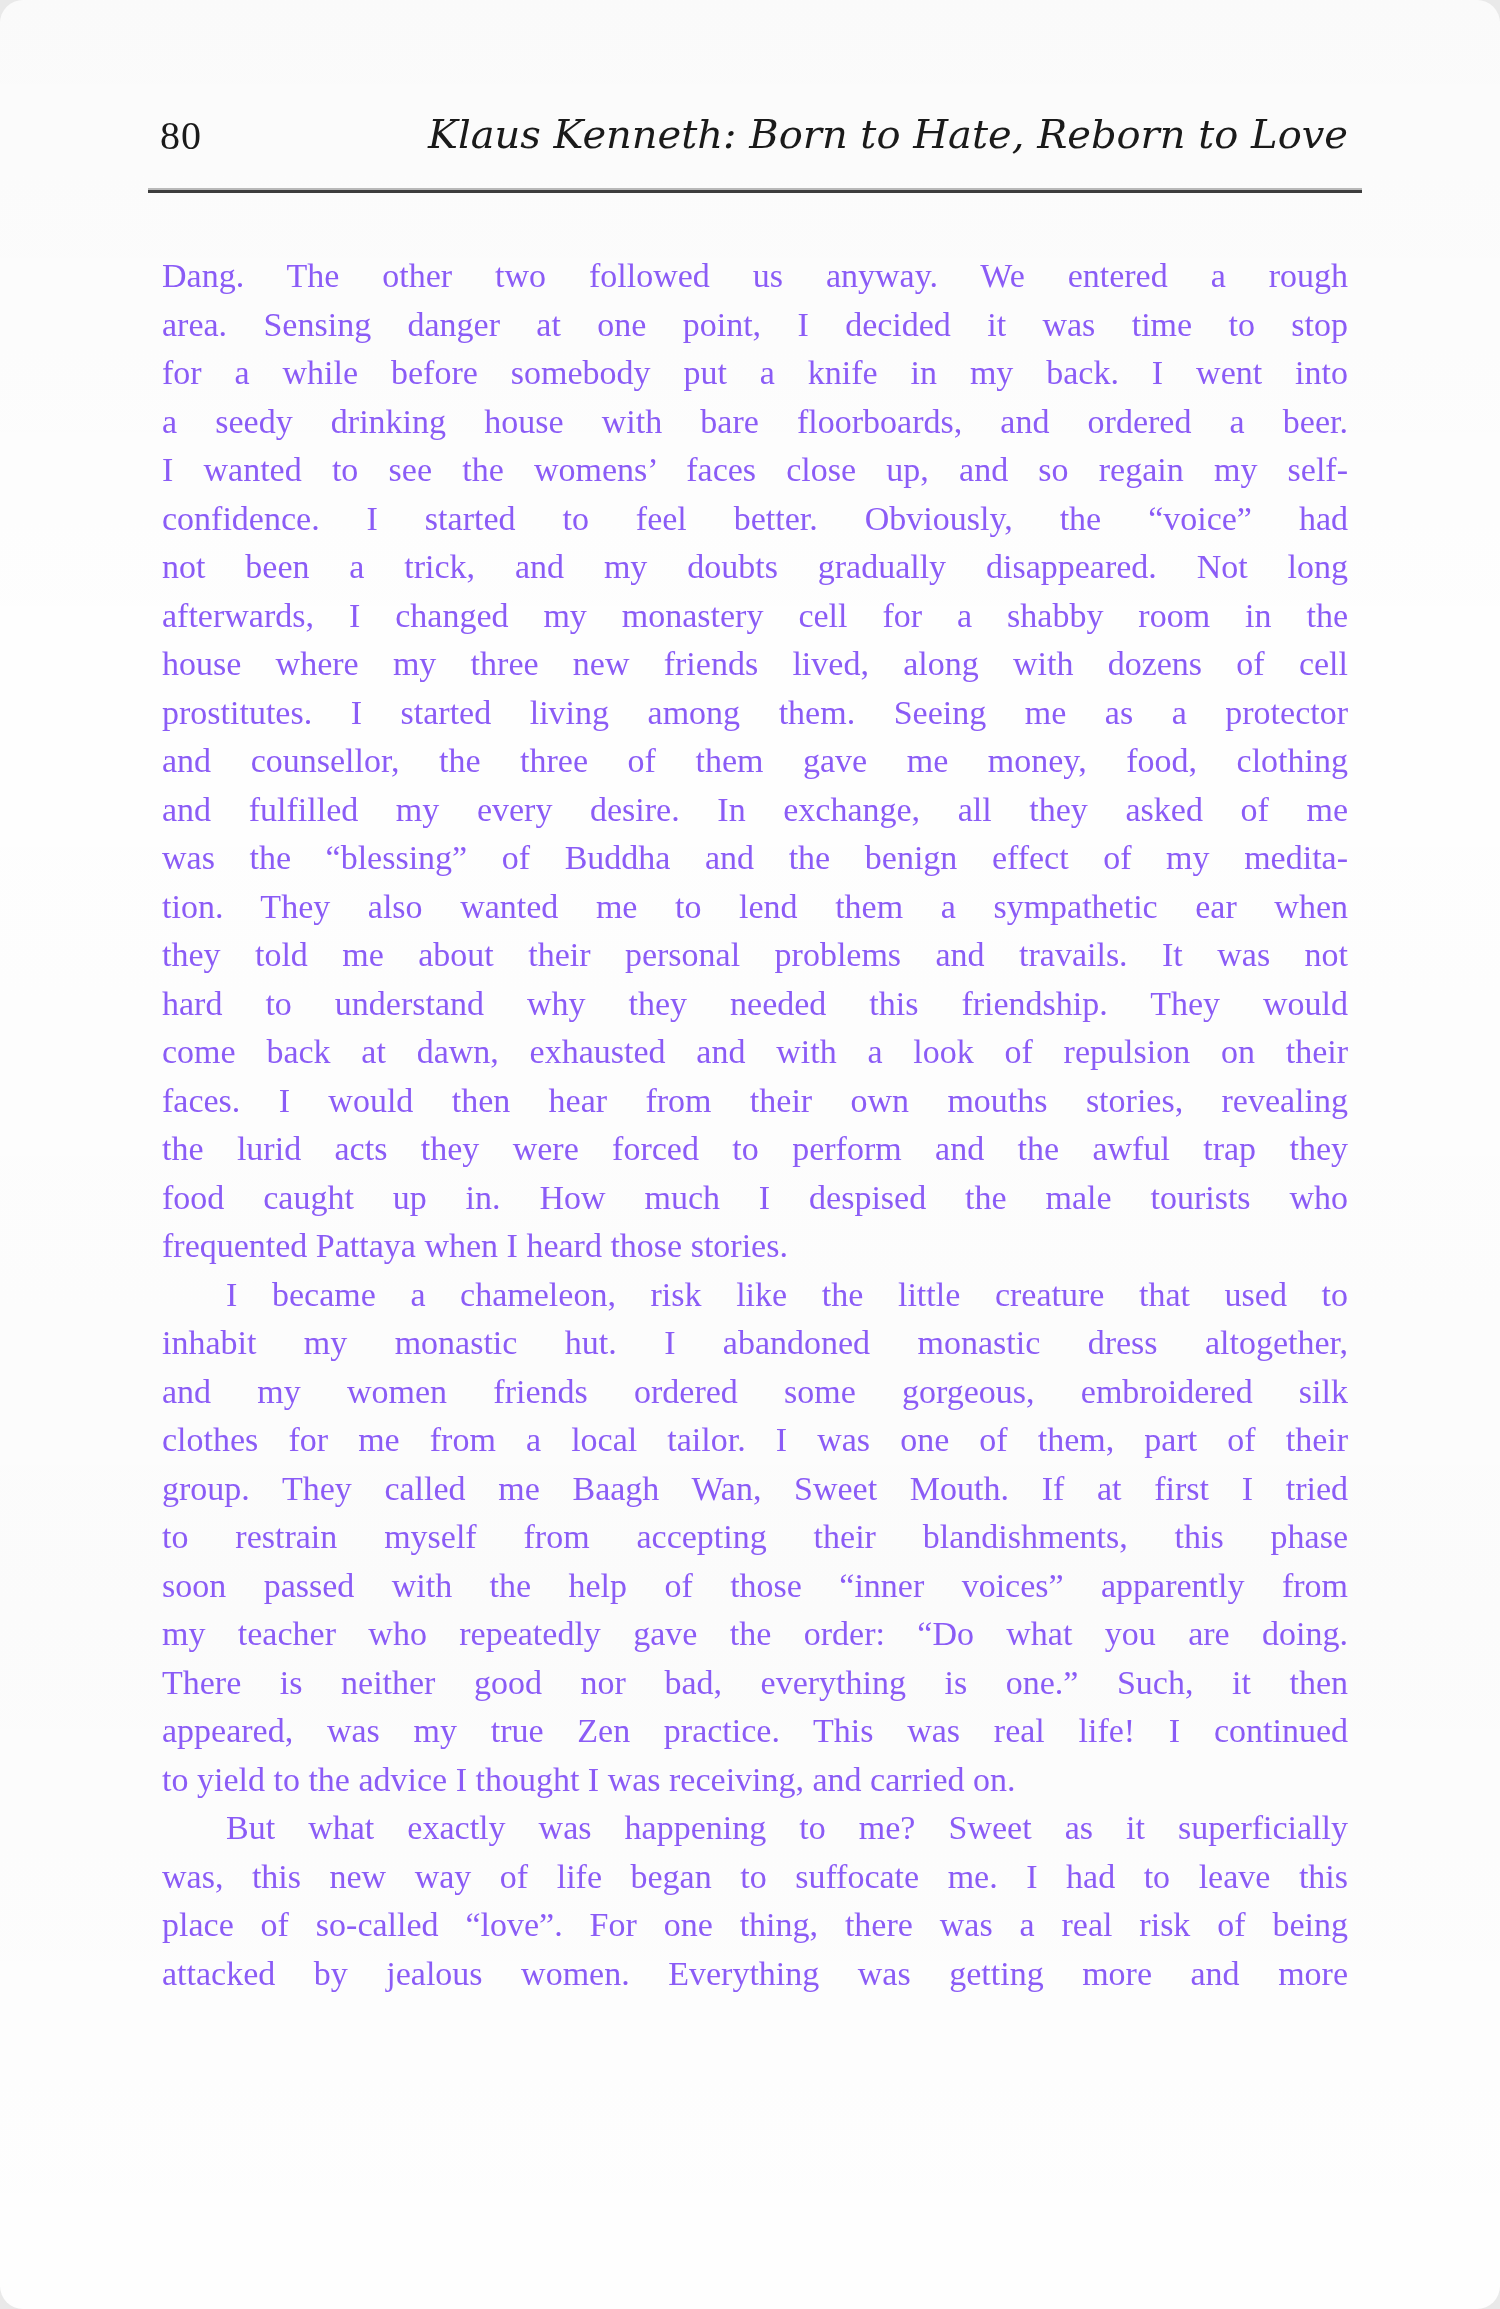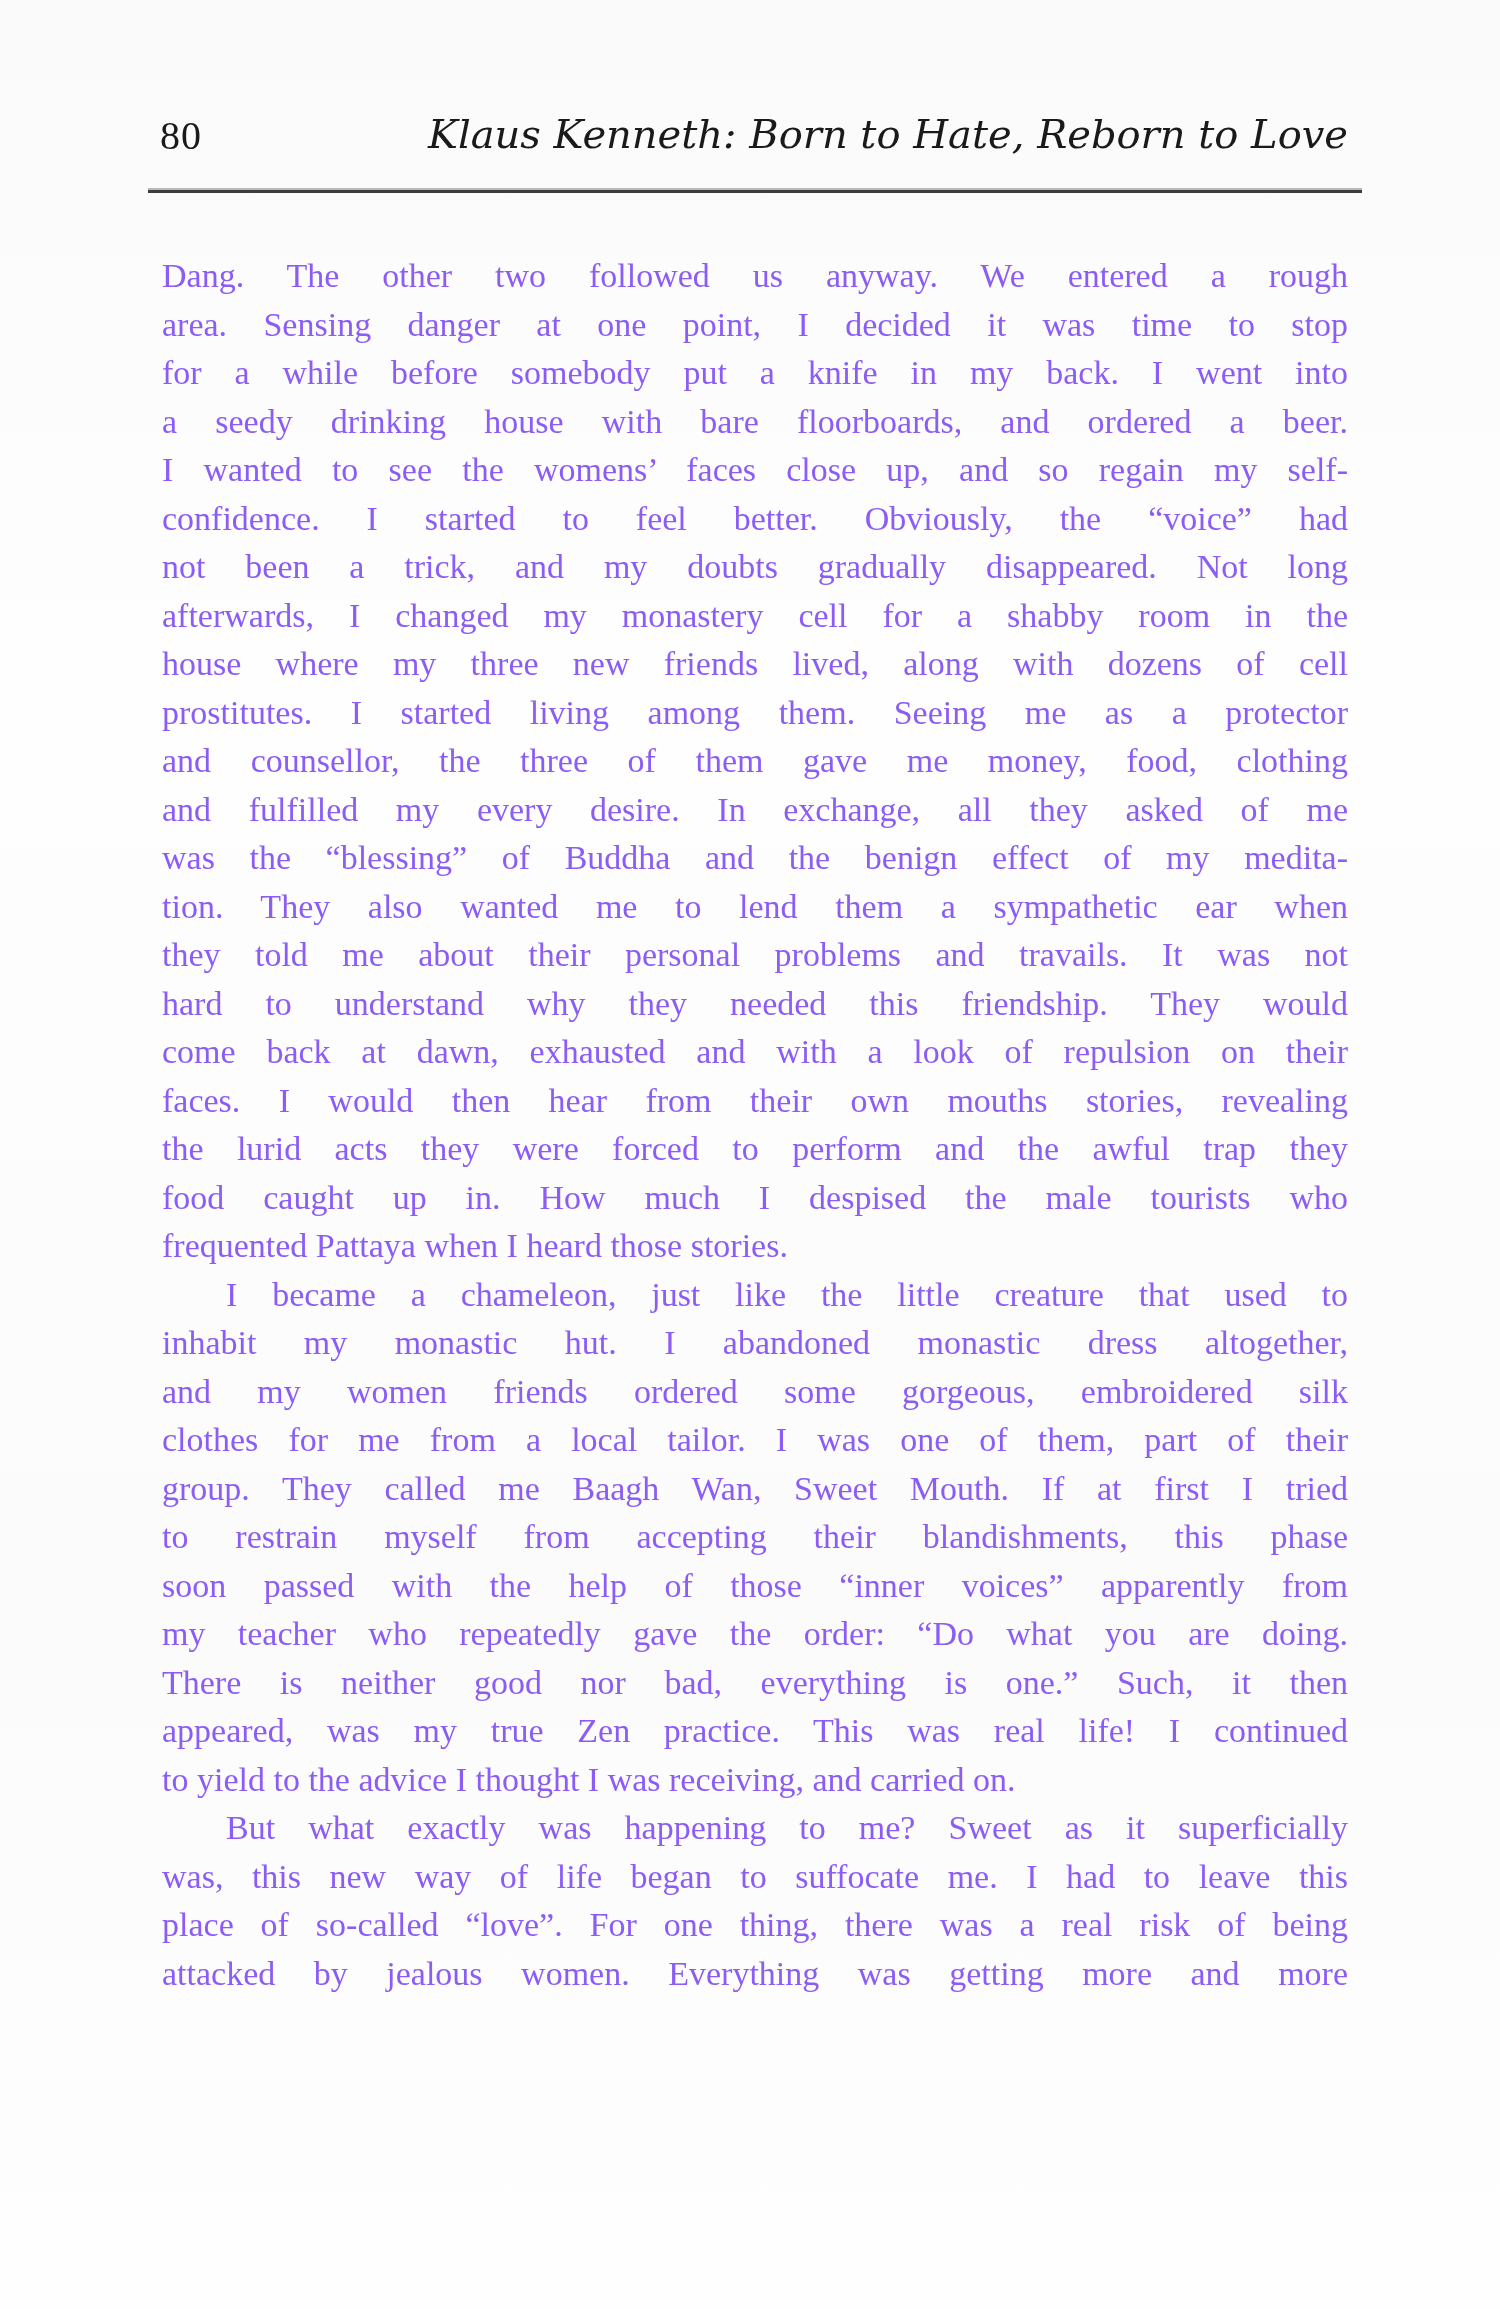--- a/index.html
+++ b/index.html
@@ -8,20 +8,21 @@
     background: #e9e9e9;
   }
   .page {
     position: relative;
     width: 1500px;
     height: 2309px;
     margin: 0 auto;
     background: #fefefe;
     color: #1a1a1a;
     overflow: hidden;
+    border-radius: 23px;
   }
   
   .page::before {
     content: "";
     position: absolute;
     inset: 0;
     background:
       linear-gradient(180deg, rgba(0,0,0,0.015) 0%, rgba(0,0,0,0) 30%, rgba(0,0,0,0.012) 70%, rgba(0,0,0,0) 100%);
     pointer-events: none;
   }
@@ -113,21 +114,21 @@
       <div class="line">they told me about their personal problems and travails. It was not</div>
       <div class="line">hard to understand why they needed this friendship. They would</div>
       <div class="line">come back at dawn, exhausted and with a look of repulsion on their</div>
       <div class="line">faces. I would then hear from their own mouths stories, revealing</div>
       <div class="line">the lurid acts they were forced to perform and the awful trap they</div>
       <div class="line">food caught up in. How much I despised the male tourists who</div>
       <div class="line last">frequented Pattaya when I heard those stories.</div>
     </div>
 
     <div class="paragraph">
-      <div class="line indent">I became a chameleon, just like the little creature that used to</div>
+      <div class="line indent">I became a chameleon, risk like the little creature that used to</div>
       <div class="line">inhabit my monastic hut. I abandoned monastic dress altogether,</div>
       <div class="line">and my women friends ordered some gorgeous, embroidered silk</div>
       <div class="line">clothes for me from a local tailor. I was one of them, part of their</div>
       <div class="line">group. They called me Baagh Wan, Sweet Mouth. If at first I tried</div>
       <div class="line">to restrain myself from accepting their blandishments, this phase</div>
       <div class="line">soon passed with the help of those “inner voices” apparently from</div>
       <div class="line">my teacher who repeatedly gave the order: “Do what you are doing.</div>
       <div class="line">There is neither good nor bad, everything is one.” Such, it then</div>
       <div class="line">appeared, was my true Zen practice. This was real life! I continued</div>
       <div class="line last">to yield to the advice I thought I was receiving, and carried on.</div>

